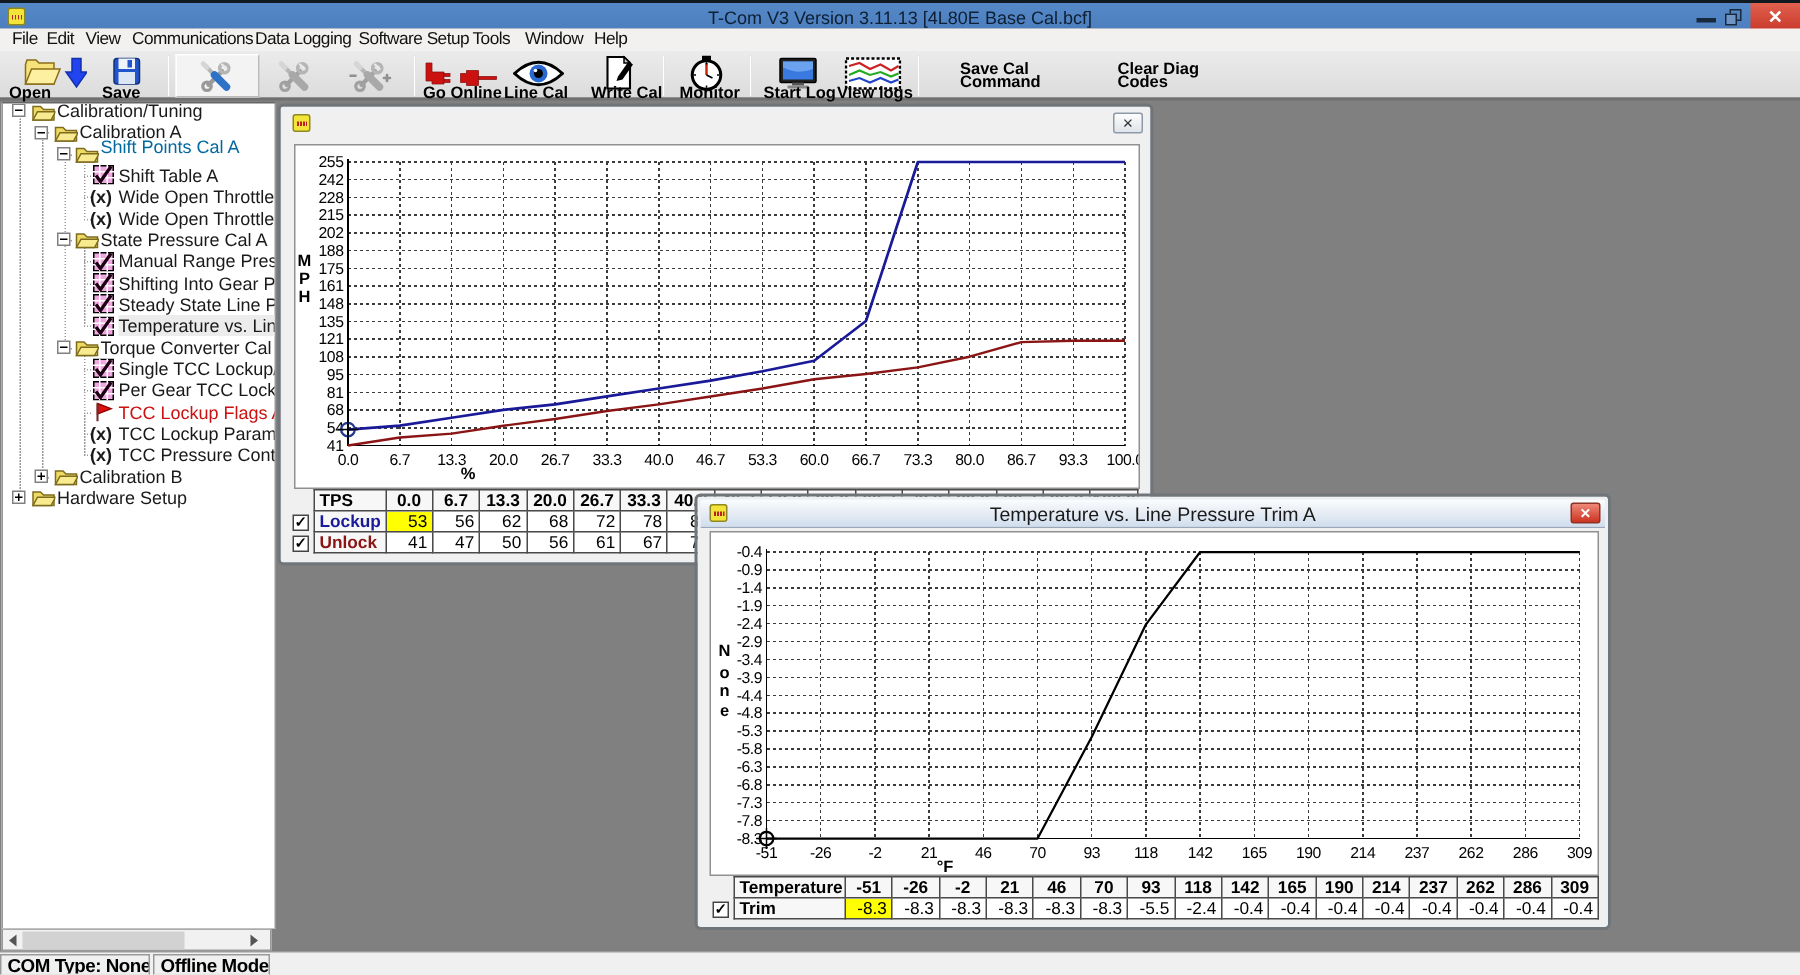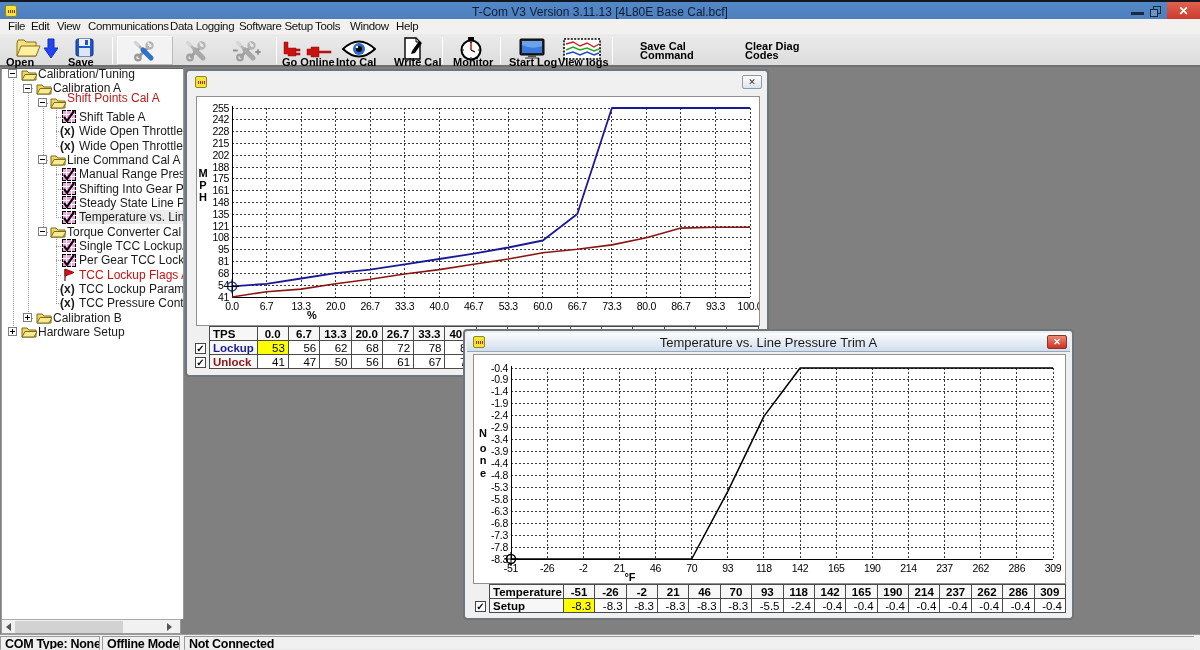--- a/index.html
+++ b/index.html
@@ -127,21 +127,21 @@
         <rect x="36" y="11" width="12" height="2"></rect>
       </g>
     </svg>
 <div class="tlabel" style="left:282px;top:22px;">Go Online</div>
 <svg class="abs" style="left:342px;top:6px;" width="34" height="18">
       <path d="M1 9 Q17 -6 33 9 Q17 24 1 9 Z" fill="#fff" stroke="#000" stroke-width="2"></path>
       <circle cx="17" cy="9" r="6" fill="#2a6ad0"></circle>
       <circle cx="17" cy="9" r="3" fill="#000"></circle>
       <circle cx="15" cy="7" r="1.2" fill="#fff"></circle>
     </svg>
-<div class="tlabel" style="left:336px;top:22px;">Into Cal</div>
+<div class="tlabel" style="left:336px;top:22px;">Line Cal</div>
 <svg class="abs" style="left:402px;top:3px;" width="24" height="24">
       <path d="M3 1 L14 1 L18 5 L18 22 L3 22 Z" fill="#fff" stroke="#000" stroke-width="1.4"></path>
       <path d="M14 1 L14 5 L18 5 Z" fill="#ccc" stroke="#000"></path>
       <path d="M10 14 L17 4 L20 6 L13 16 L9 17 Z" fill="#000"></path>
     </svg>
 <div class="tlabel" style="left:394px;top:22px;">Write Cal</div>
 <div class="tsep" style="left:442px;"></div>
 <svg class="abs" style="left:460px;top:3px;" width="22" height="24">
       <rect x="8" y="0" width="6" height="3" fill="#000"></rect>
       <circle cx="11" cy="13" r="9.5" fill="#fff" stroke="#000" stroke-width="2"></circle>
@@ -215,41 +215,41 @@
       <path d="M1 12 L4 6.5 L16 6.5 L13 12 Z" fill="#f8ea8f" stroke="#7d6b1e" stroke-width="1"></path>
     </svg>
 <div class="trow" style="left:51px;top:12px;color:#1a1a1a;">Calibration A</div>
 <div class="ebox" style="left:36px;top:29px;">
       <i></i>
     </div>
 <svg class="abs" style="left:48px;top:27.159999999999997px;" width="16" height="13">
       <path d="M1 3 L6 3 L8 5 L15 5 L15 12 L1 12 Z" fill="#eed963" stroke="#7d6b1e" stroke-width="1"></path>
       <path d="M1 12 L4 6.5 L16 6.5 L13 12 Z" fill="#f8ea8f" stroke="#7d6b1e" stroke-width="1"></path>
     </svg>
-<div class="trow" style="left:65px;top:22px;color:#b91c1c;">Shift Points Cal A</div>
+<div class="trow" style="left:65px;top:22px;color:#0369a1;">Shift Points Cal A</div>
 <svg class="abs" style="left:60px;top:41.49000000000001px;" width="14" height="13">
       <rect x="0.5" y="0.5" width="13" height="12" fill="#f0a8e0" stroke="#000"></rect>
       <g stroke="#fff" stroke-width="1">
         <path d="M0 4.5 L14 4.5 M0 8.5 L14 8.5 M4.5 0 L4.5 13 M9.5 0 L9.5 13"></path>
       </g>
       <path d="M2 7 L5 11 L12 1" fill="none" stroke="#1a0010" stroke-width="2.2"></path>
     </svg>
 <div class="trow" style="left:77px;top:41px;color:#1a1a1a;">Shift Table A</div>
 <div class="trow" style="left:58px;top:55px;font-weight:bold;">(x)</div>
 <div class="trow" style="left:77px;top:55px;color:#1a1a1a;">Wide Open Throttle Up</div>
 <div class="trow" style="left:58px;top:70px;font-weight:bold;">(x)</div>
 <div class="trow" style="left:77px;top:70px;color:#1a1a1a;">Wide Open Throttle Do</div>
 <div class="ebox" style="left:36px;top:86px;">
       <i></i>
     </div>
 <svg class="abs" style="left:48px;top:84.48000000000002px;" width="16" height="13">
       <path d="M1 3 L6 3 L8 5 L15 5 L15 12 L1 12 Z" fill="#eed963" stroke="#7d6b1e" stroke-width="1"></path>
       <path d="M1 12 L4 6.5 L16 6.5 L13 12 Z" fill="#f8ea8f" stroke="#7d6b1e" stroke-width="1"></path>
     </svg>
-<div class="trow" style="left:65px;top:84px;color:#1a1a1a;">Line Command Cal A</div>
+<div class="trow" style="left:65px;top:84px;color:#1a1a1a;">State Pressure Cal A</div>
 <svg class="abs" style="left:60px;top:98.81px;" width="14" height="13">
       <rect x="0.5" y="0.5" width="13" height="12" fill="#f0a8e0" stroke="#000"></rect>
       <g stroke="#fff" stroke-width="1">
         <path d="M0 4.5 L14 4.5 M0 8.5 L14 8.5 M4.5 0 L4.5 13 M9.5 0 L9.5 13"></path>
       </g>
       <path d="M2 7 L5 11 L12 1" fill="none" stroke="#1a0010" stroke-width="2.2"></path>
     </svg>
 <div class="trow" style="left:77px;top:98px;color:#1a1a1a;">Manual Range Pressu</div>
 <svg class="abs" style="left:60px;top:113.13999999999999px;" width="14" height="13">
       <rect x="0.5" y="0.5" width="13" height="12" fill="#f0a8e0" stroke="#000"></rect>
@@ -601,21 +601,21 @@
 <td class="hdr" style="width:31px;">142</td>
 <td class="hdr" style="width:31px;">165</td>
 <td class="hdr" style="width:31px;">190</td>
 <td class="hdr" style="width:31px;">214</td>
 <td class="hdr" style="width:31px;">237</td>
 <td class="hdr" style="width:31px;">262</td>
 <td class="hdr" style="width:31px;">286</td>
 <td class="hdr" style="width:31px;">309</td>
 </tr>
         <tr>
-          <td class="name">Setup</td>
+          <td class="name">Trim</td>
 <td style="background:#ffff00;">-8.3</td>
 <td style="">-8.3</td>
 <td style="">-8.3</td>
 <td style="">-8.3</td>
 <td style="">-8.3</td>
 <td style="">-8.3</td>
 <td style="">-5.5</td>
 <td style="">-2.4</td>
 <td style="">-0.4</td>
 <td style="">-0.4</td>
@@ -625,13 +625,12 @@
 <td style="">-0.4</td>
 <td style="">-0.4</td>
 <td style="">-0.4</td>
 </tr>
       </tbody>
     </table>
 </div>
 <div id="statusbar">
     <div class="sseg" style="left:0;width:100px;">COM Type: None</div>
     <div class="sseg" style="left:102px;width:78px;">Offline Mode</div>
-    <div class="sseg" style="left:184px;width:1010px;border-right:none;">Not Connected</div>
   </div>
 </body></html>

